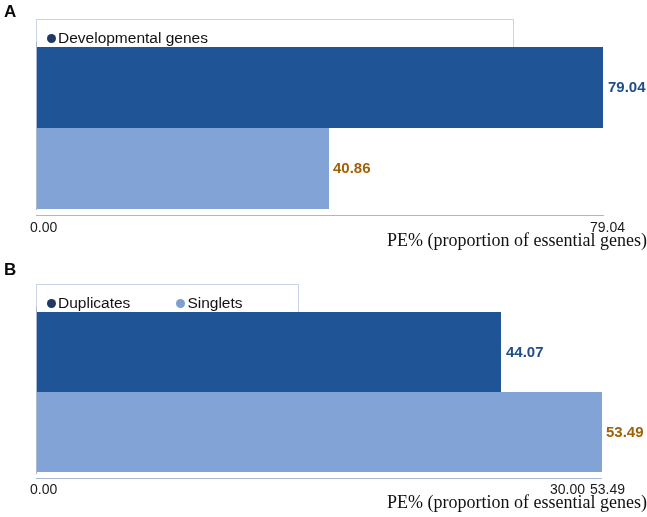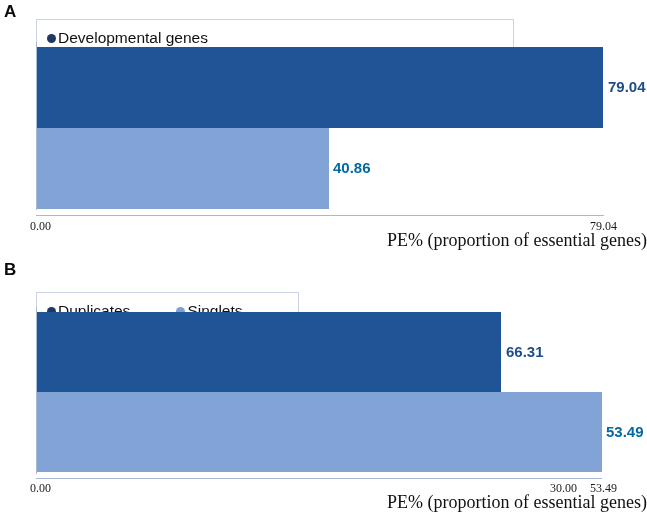--- a/index.html
+++ b/index.html
@@ -34,21 +34,21 @@
     position: absolute;
     display: flex;
     align-items: center;
     height: 38px;
     border: 1px solid #c9d4e6;
     background: #ffffff;
     padding: 0 8px 0 10px;
     white-space: nowrap;
   }
   #legend-a { left: 36px; top: 19px; width: 478px; }
-  #legend-b { left: 36px; top: 292px; width: 263px; }
+  #legend-b { left: 36px; top: 284px; width: 263px; }
 
   .legend-item { display: flex; align-items: center; }
   .legend-dot {
     width: 9px; height: 9px; border-radius: 50%;
     display: inline-block; margin-right: 2px; flex: 0 0 auto;
   }
   .legend-label {
     font-size: 15.5px;
     color: #111111;
     font-family: "Liberation Sans", sans-serif;
@@ -86,27 +86,27 @@
   .bar.light { background: #81a3d6; }
 
   .bar-value {
     position: absolute;
     font-size: 15px;
     font-weight: bold;
     font-family: "Liberation Sans", sans-serif;
     white-space: nowrap;
   }
   .bar-value.dark  { color: #1f4e87; }
-  .bar-value.light { color: #0369a1; }
+  .bar-value.light { color: #a16207; }
 
   .tick-label {
     position: absolute;
-    font-size: 12px;
+    font-size: 14px;
     color: #1a1a1a;
-    font-family: Liberation Serif, serif;
+    font-family: Liberation Sans, sans-serif;
     white-space: nowrap;
   }
 
   .axis-title {
     position: absolute;
     font-size: 18px;
     color: #111111;
     font-family: Liberation Serif, serif;
     white-space: nowrap;
     text-align: right;
@@ -161,21 +161,21 @@
       <span class="legend-dot" style="background:#7e9fd2"></span>
       <span class="legend-label">Singlets</span>
     </div>
   </div>
 
   <div class="plot" id="plot-b">
     <div class="axis-y" id="axis-y-b"></div>
     <div class="axis-x" style="top:166px; width:566px;"></div>
 
     <div class="bar dark" style="top:0px; width:464px; height:80px;"></div>
-    <div class="bar-value dark" style="left:470px; top:31px;">66.31</div>
+    <div class="bar-value dark" style="left:470px; top:31px;">44.07</div>
 
     <div class="bar light" style="top:80px; width:565px; height:80px;"></div>
     <div class="bar-value light" style="left:570px; top:111px;">53.49</div>
   </div>
 
   <div class="tick-label" style="left:30px; top:481px;">0.00</div>
   <div class="tick-label" style="left:550px; top:481px;">30.00</div>
   <div class="tick-label" style="left:590px; top:481px;">53.49</div>
 
   <div class="axis-title" style="left:0px; top:492px; width:647px;">PE% (proportion of essential genes)</div>

